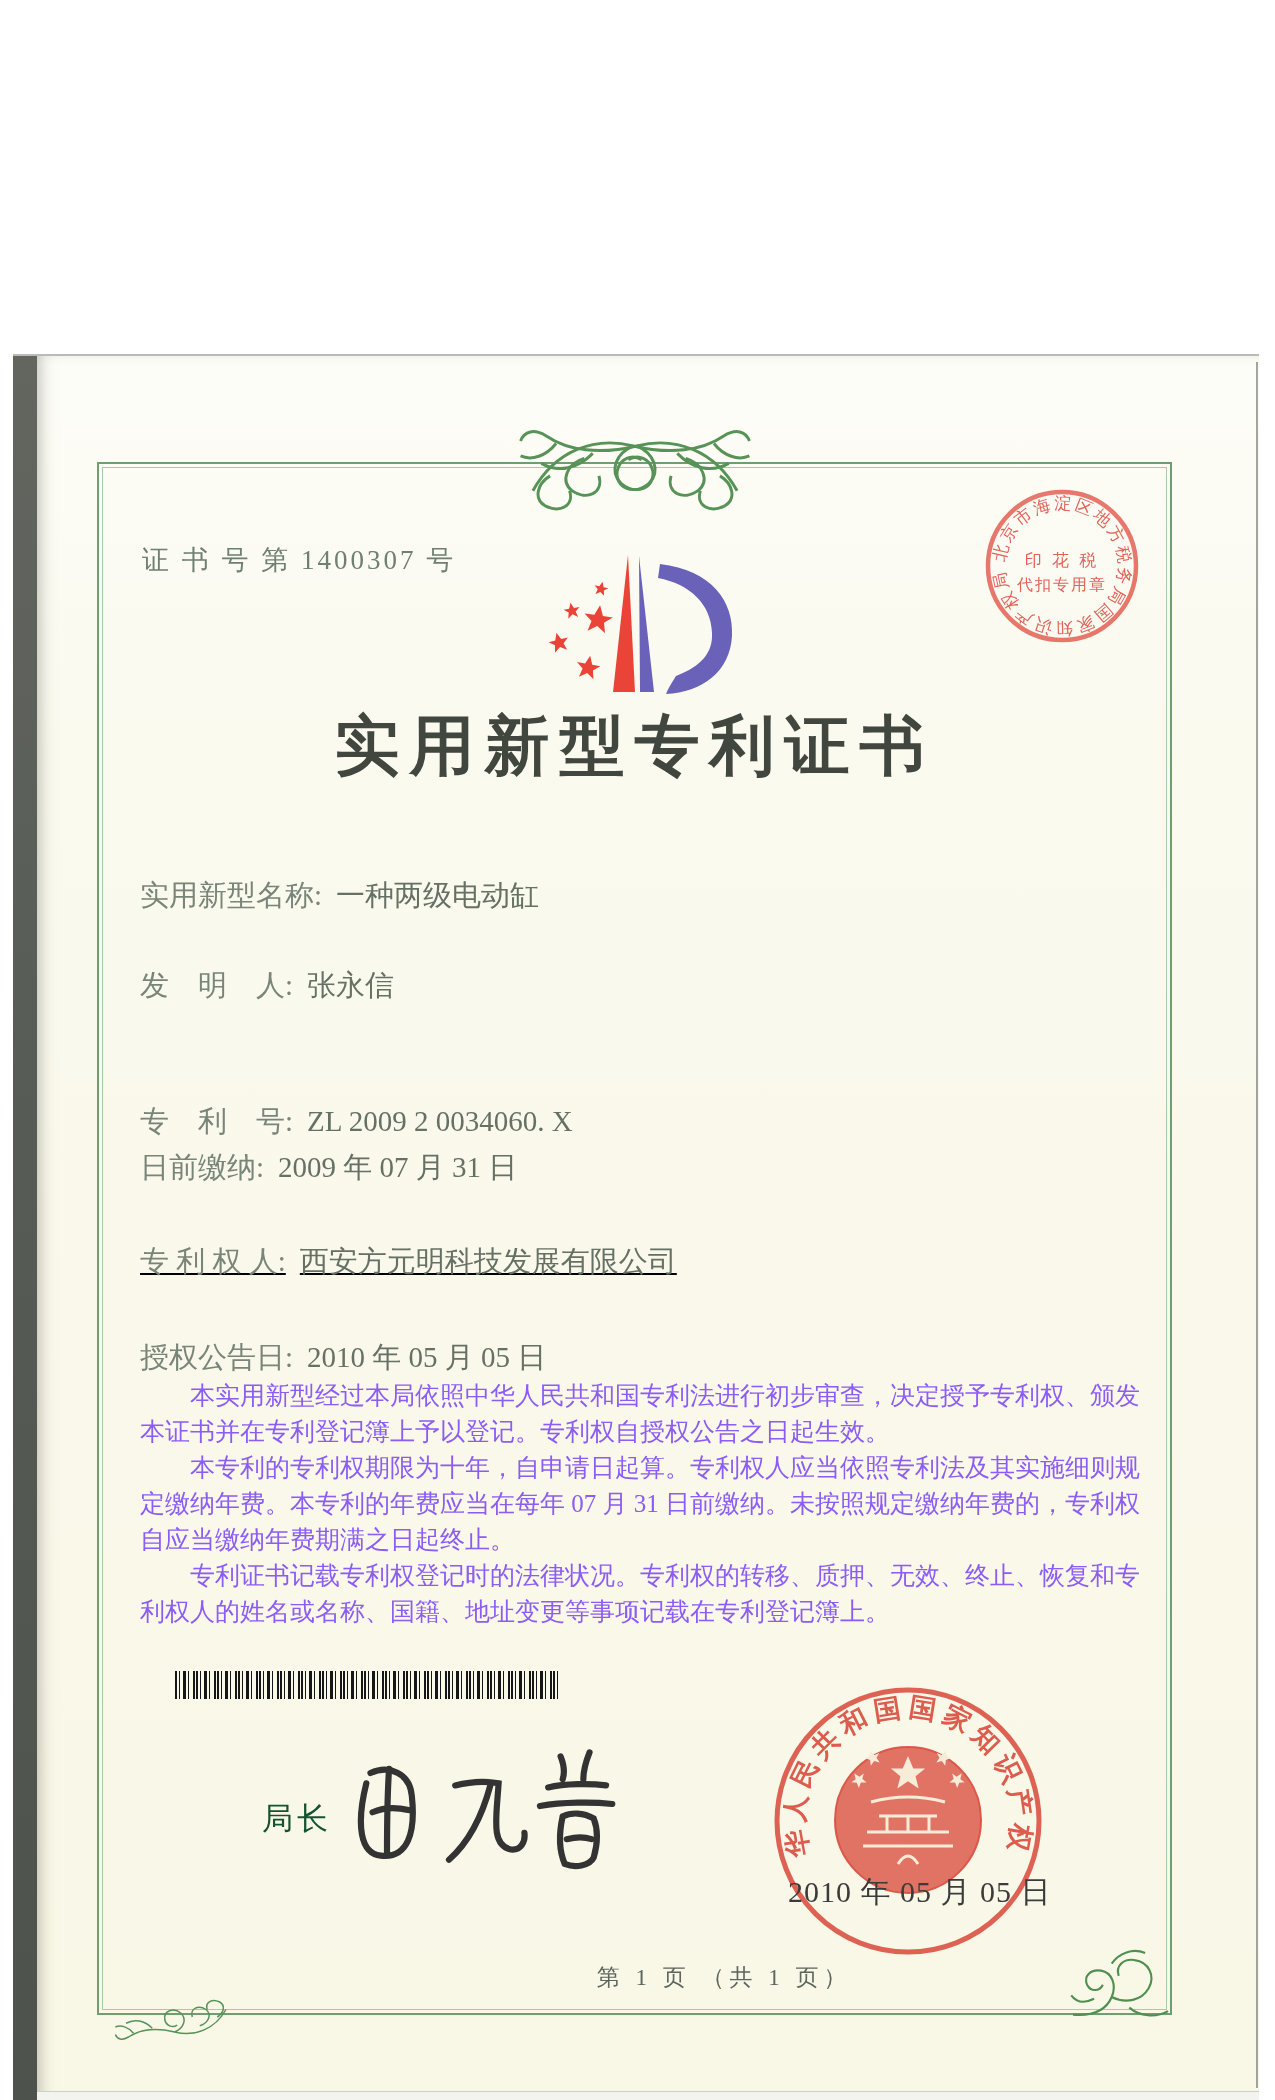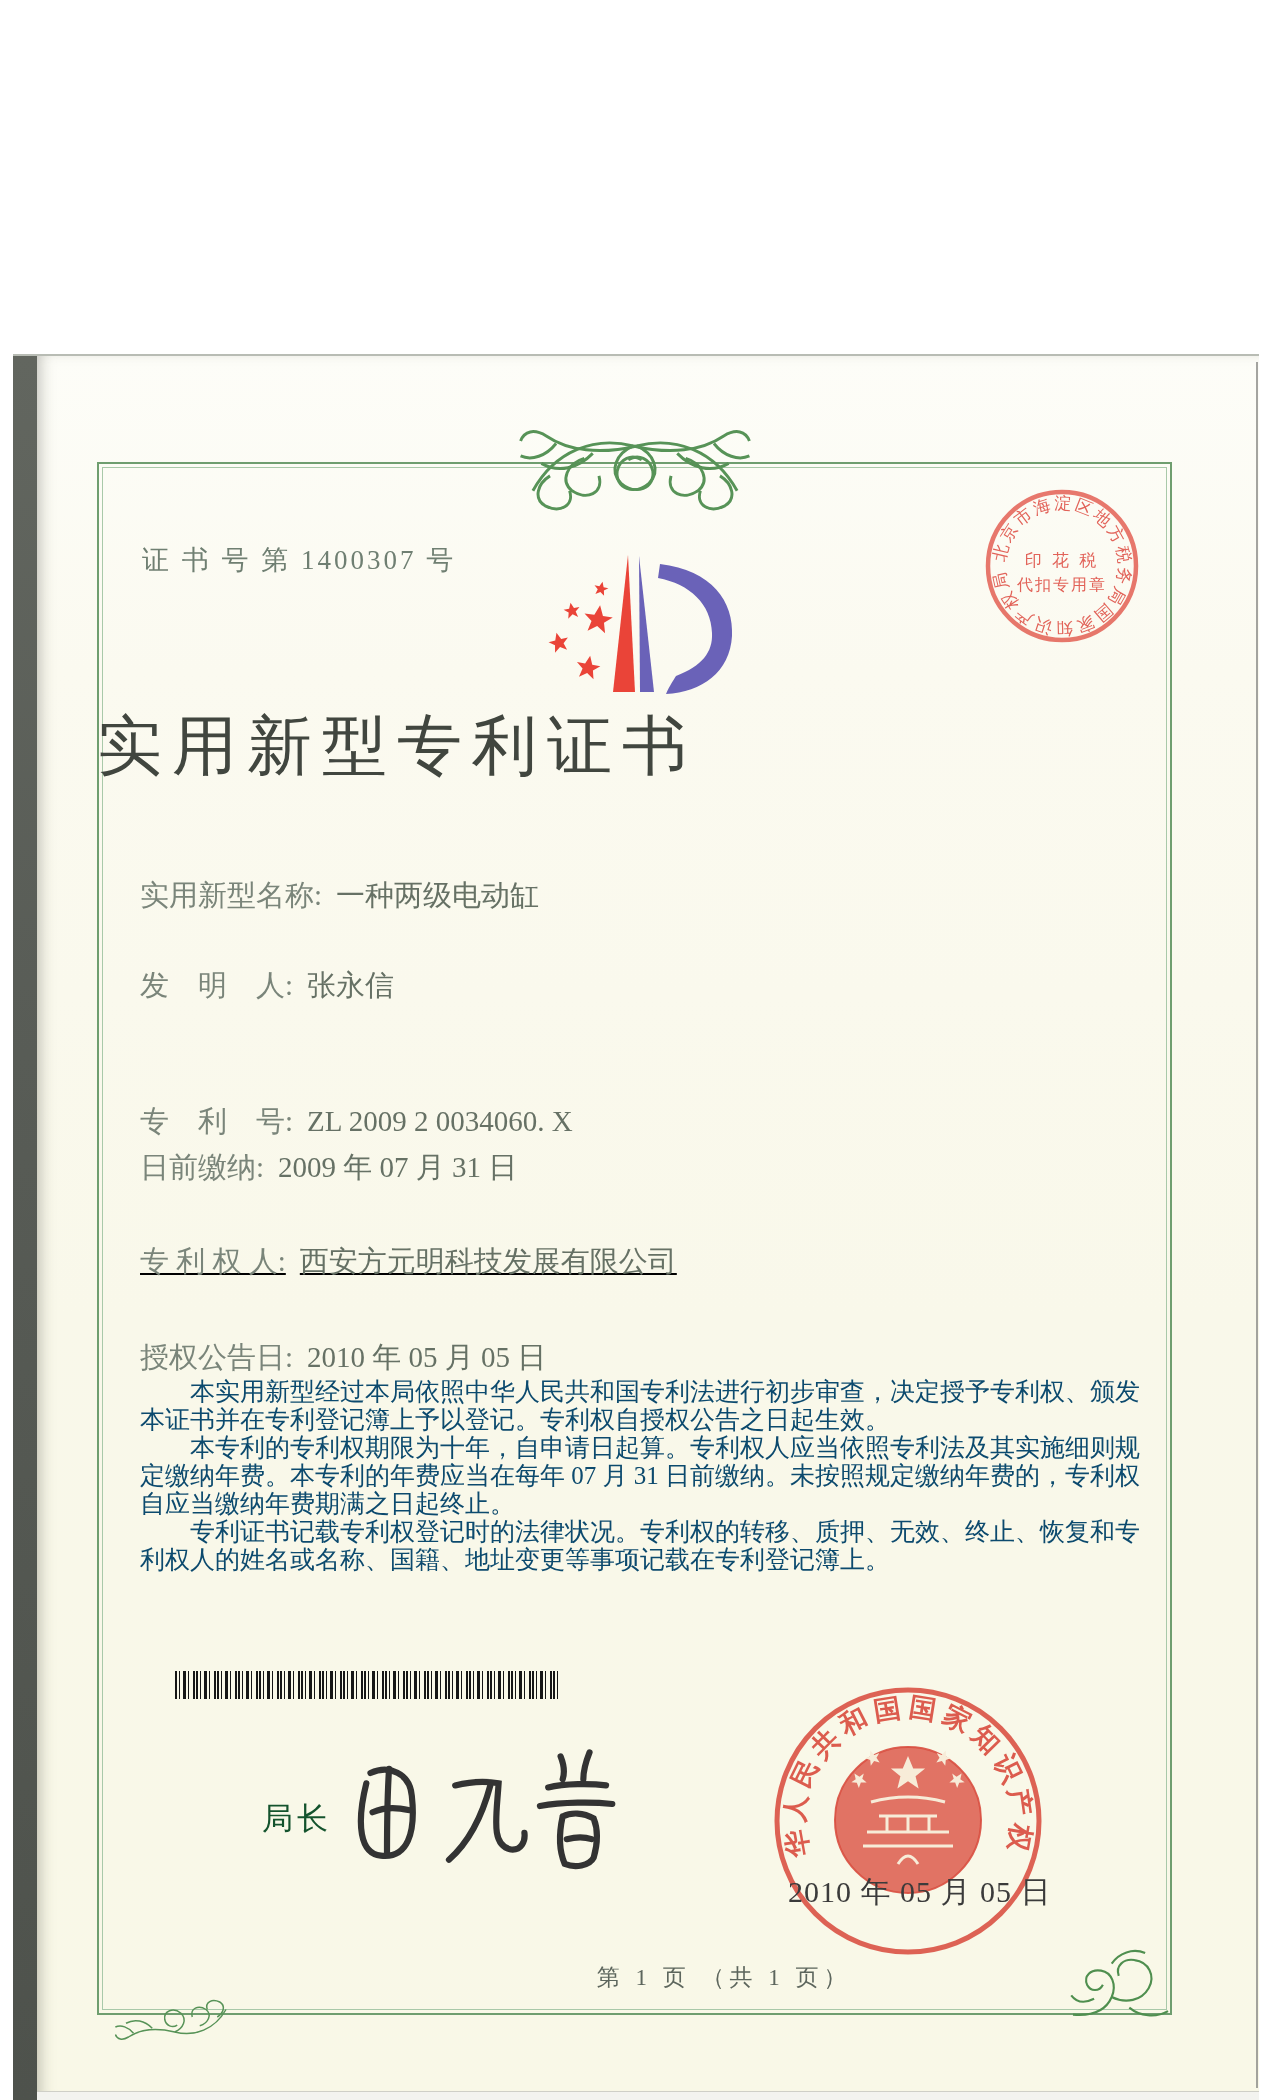--- a/index.html
+++ b/index.html
@@ -21,30 +21,30 @@
     box-shadow:inset 10px 0 16px -8px rgba(60,60,50,.35);}
   .right-edge{left:1256px;top:362px;width:2px;height:1726px;background:#8d8d89;opacity:.8;}
   .paper-bottom-edge{left:37px;top:2091px;width:1222px;height:9px;background:#f3f3ef;border-top:1px solid #cfcfc7;}
 
   
   .frame{left:97px;top:462px;width:1075px;height:1553px;border:2px solid #6f9e6f;box-sizing:border-box;}
   .frame-inner{position:absolute;left:3px;top:3px;right:3px;bottom:3px;border:1px solid #a9c9a9;}
 
   
   .cert-number{left:142px;top:542px;font-size:27px;letter-spacing:3px;color:#6f7f72;}
-  .cert-title{left:97px;top:702px;width:1075px;font-size:65px;font-weight:400;
+  .cert-title{left:97px;top:702px;width:1075px;text-align:center;font-size:65px;font-weight:700;
     letter-spacing:10px;color:#41463f;}
   .field-row{left:140px;font-size:29px;white-space:nowrap;}
   .field-label{color:#7a857a;}
   .field-value{color:#667165;margin-left:14px;}
   .row-0{top:876px;} .row-1{top:966px;} .row-2{top:1058px;margin-top:44px;}
   .row-3{top:1148px;} .row-4{top:1242px;text-decoration:underline;} .row-5{top:1323px;margin-top:15px;}
 
-  .body-text{left:140px;top:1378px;width:1000px;font-size:25px;line-height:28px;
-    color:#0c4a6e;text-align:justify;}
+  .body-text{left:140px;top:1378px;width:1000px;font-size:25px;line-height:36px;
+    color:#8b5cf6;text-align:justify;}
   .body-text p{margin:0;text-indent:2em;}
 
   .barcode{left:175px;top:1671px;width:386px;height:28px;
     background-image:repeating-linear-gradient(90deg,
       #161616 0px,#161616 2px,transparent 2px,transparent 4px,
       #161616 4px,#161616 5px,transparent 5px,transparent 8px,
       #161616 8px,#161616 11px,transparent 11px,transparent 13px,
       #161616 13px,#161616 14px,transparent 14px,transparent 18px,
       #161616 18px,#161616 20px,transparent 20px,transparent 21px);}
 

